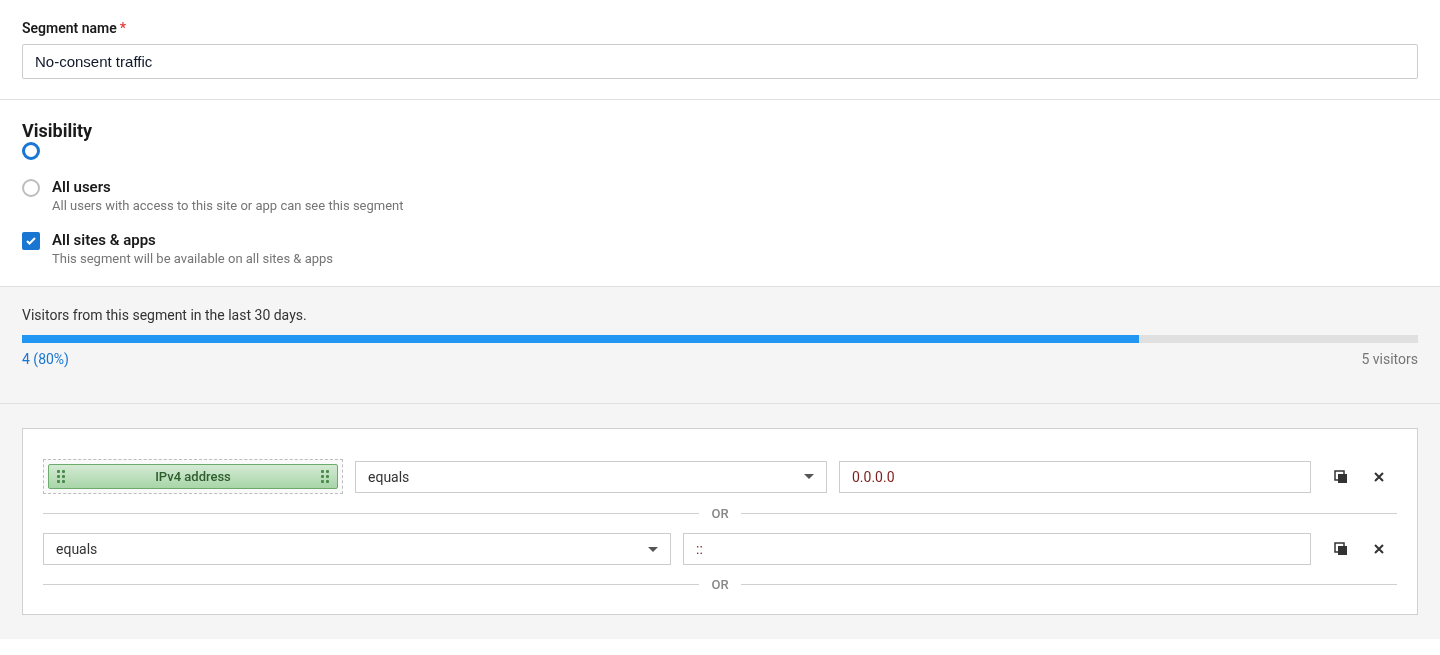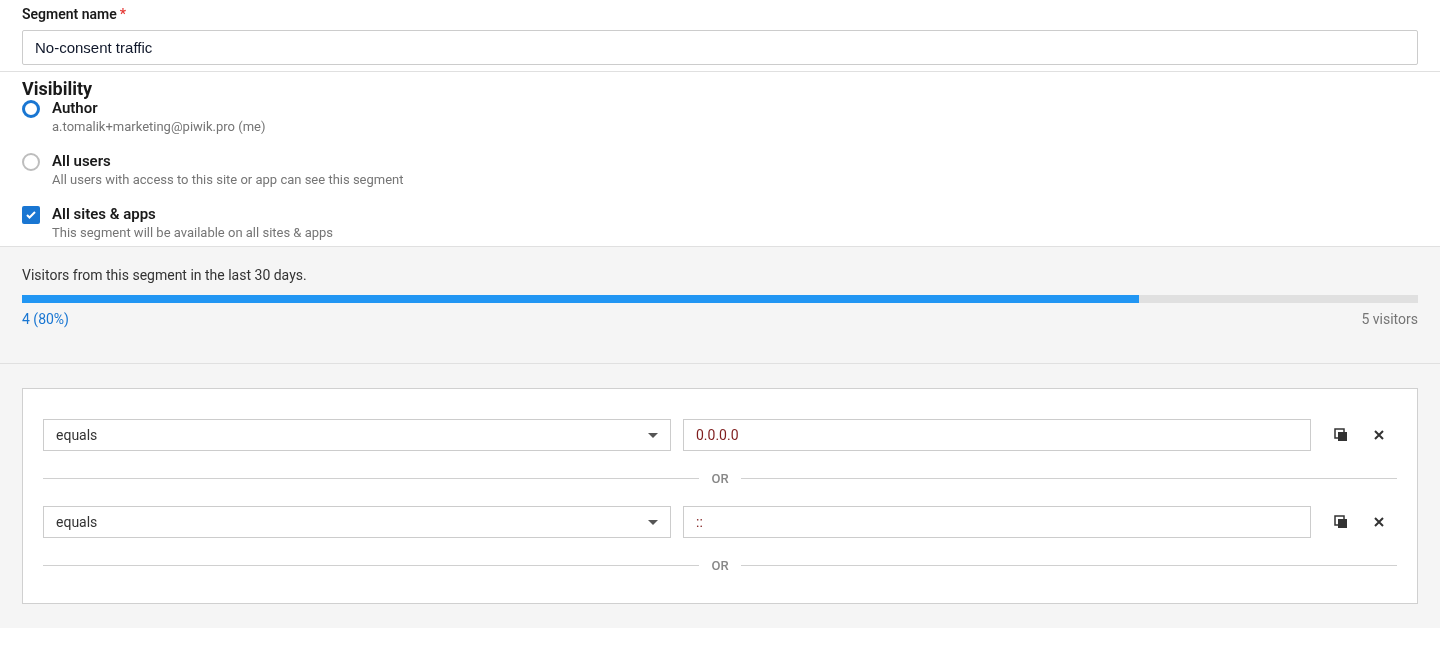--- a/index.html
+++ b/index.html
@@ -4,21 +4,21 @@
   <style>
     * { box-sizing: border-box; margin: 0; padding: 0; }
     body {
       font-family: -apple-system, BlinkMacSystemFont, "Segoe UI", Roboto, Helvetica, Arial, sans-serif;
       font-size: 14px;
       color: #1a1a1a;
       background: #fff;
       width: 1440px;
     }
     .section {
-      padding: 6px 22px;
+      padding: 20px 22px;
       border-bottom: 1px solid #e0e0e0;
     }
     .field-label {
       font-weight: 600;
       font-size: 14px;
       display: block;
       margin-bottom: 8px;
     }
     .required { color: #e53935; margin-left: 3px; }
     .text-input {
@@ -179,21 +179,21 @@
       width: 20px;
       height: 20px;
       cursor: pointer;
       display: flex;
       align-items: center;
       justify-content: center;
     }
     .or-divider {
       display: flex;
       align-items: center;
-      margin: 20px 0;
+      margin: 12px 0;
       gap: 12px;
     }
     .or-line {
       flex: 1;
       height: 1px;
       background: #d0d0d0;
     }
     .or-text {
       color: #888;
       font-size: 13px;
@@ -208,24 +208,20 @@
     <span>Segment name</span><span class="required">*</span>
   </label>
   <input type="text" class="text-input" value="No-consent traffic" style="">
 </div>
 
 <div class="section">
   <h2 class="visibility-heading">Visibility</h2>
 
   <div class="radio-item">
     <div class="radio-circle selected"></div>
-    <div>
-      <div class="option-title">Author</div>
-      <div class="option-sub">a.tomalik+marketing@piwik.pro (me)</div>
-    </div>
   </div>
 
   <div class="radio-item">
     <div class="radio-circle"></div>
     <div>
       <div class="option-title">All users</div>
       <div class="option-sub">All users with access to this site or app can see this segment</div>
     </div>
   </div>
 
@@ -250,20 +246,41 @@
   <div class="progress-labels">
     <span class="progress-left">4 (80%)</span>
     <span class="progress-right">5 visitors</span>
   </div>
 </div>
 
 <div class="conditions-section">
   <div class="conditions-box">
 
     <div class="condition-row">
+      <div class="dimension-chip">
+        <div class="dimension-inner">
+          <div class="drag-dots">
+              <span></span>
+              <span></span>
+              <span></span>
+              <span></span>
+              <span></span>
+              <span></span>
+            </div>
+          <span class="dimension-text">IPv4 address</span>
+          <div class="drag-dots">
+              <span></span>
+              <span></span>
+              <span></span>
+              <span></span>
+              <span></span>
+              <span></span>
+            </div>
+        </div>
+      </div>
       <div class="operator-select">
         <div class="select-box">
           <span>equals</span>
           <span class="chevron"></span>
         </div>
       </div>
       <div class="value-input">
         <div class="val-box">
             <span>0.0.0.0</span>
           </div>

